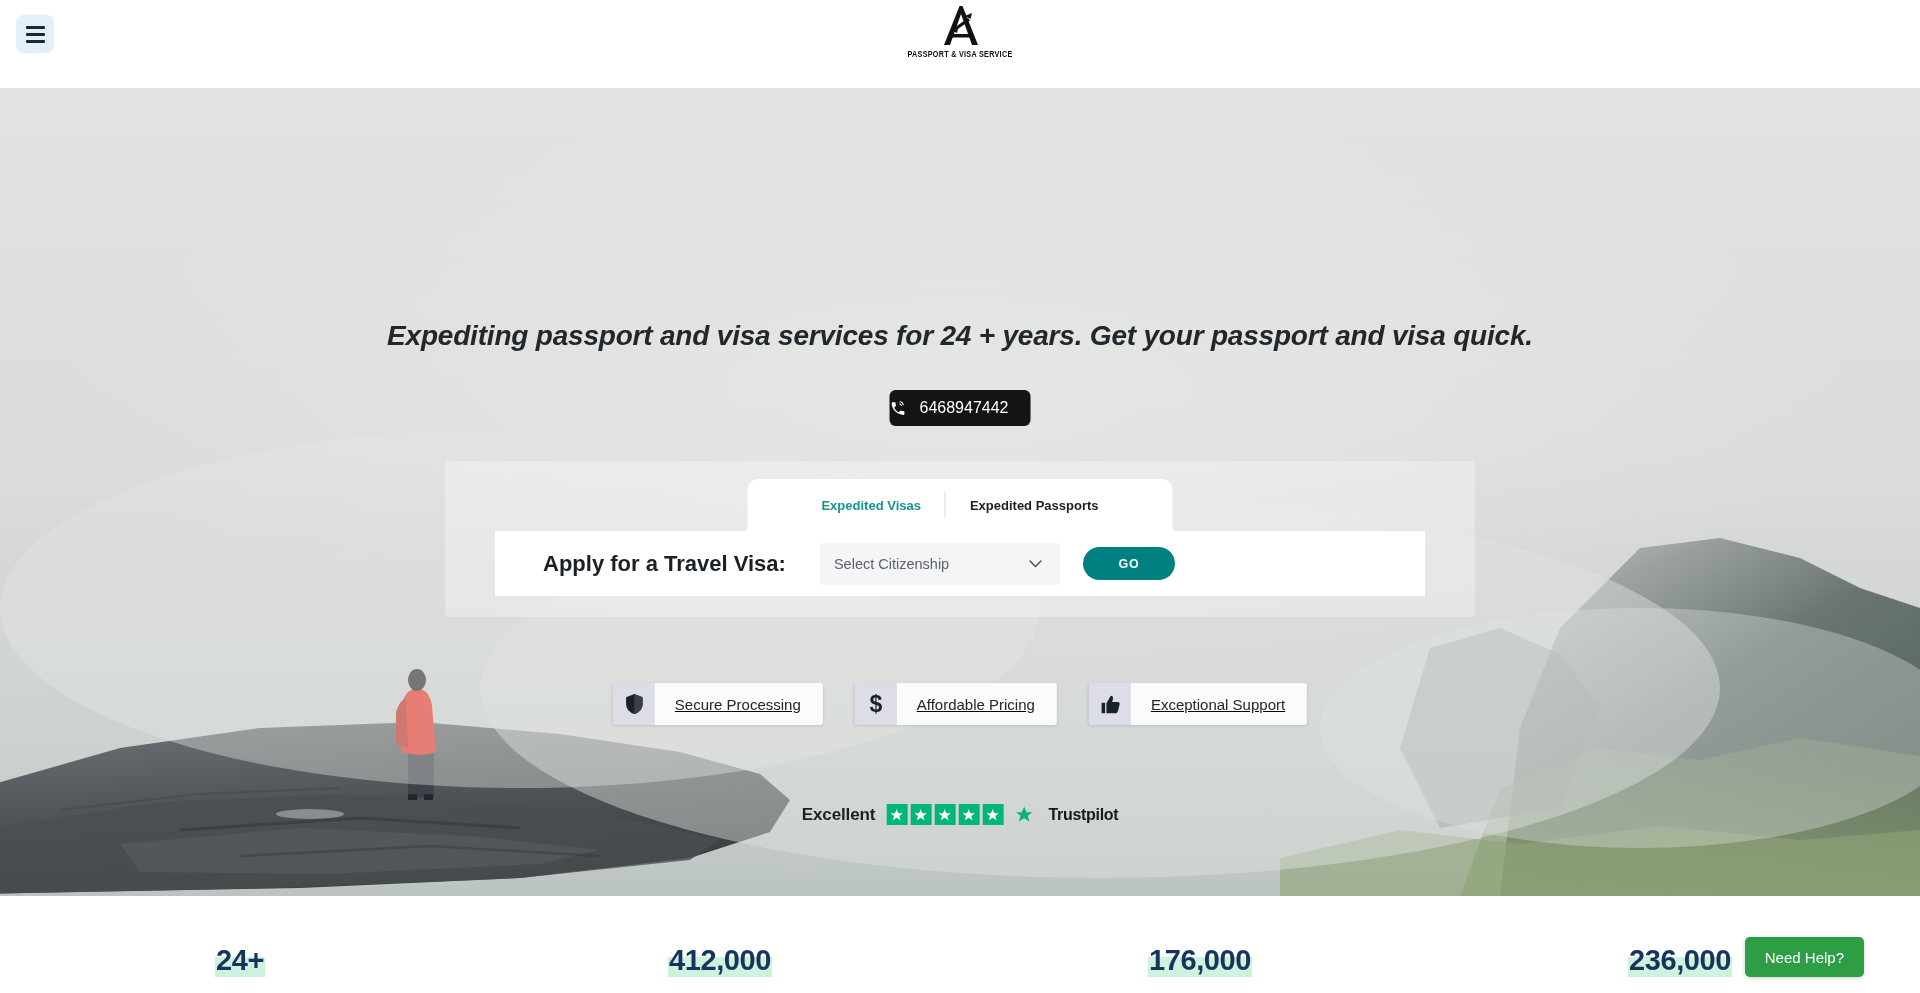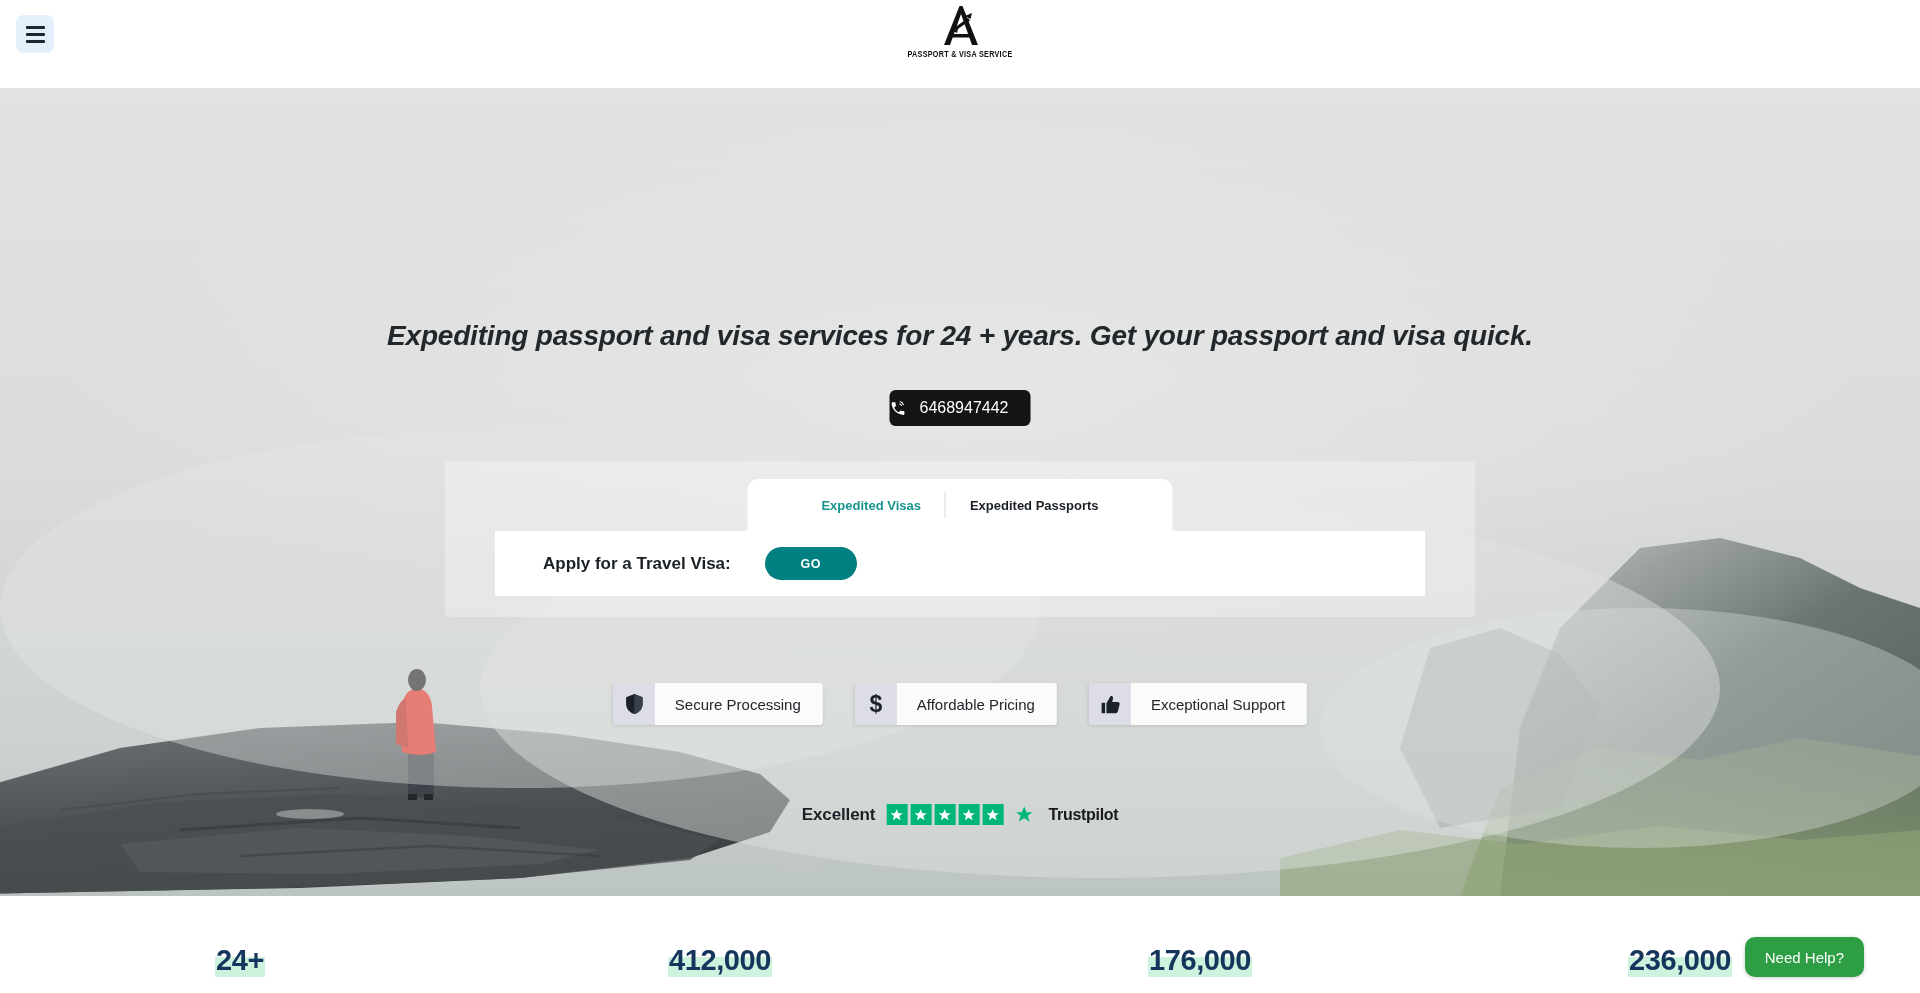--- a/index.html
+++ b/index.html
@@ -175,21 +175,21 @@
     transform: translateX(-50%);
     width: 930px;
     height: 65px;
     background: #ffffff;
     display: flex;
     align-items: center;
     padding: 0 36px 0 48px;
     z-index: 7;
   }
   .apply-label {
-    font-size: 17px;
+    font-size: 22px;
     font-weight: 600;
     color: #1b2026;
     white-space: nowrap;
     margin-right: 34px;
   }
   .select-box {
     position: relative;
     height: 42px;
     background: #f4f5f7;
     border: none;
@@ -237,20 +237,21 @@
   }
   .badge {
     display: flex;
     align-items: center;
     height: 42px;
     background: #fbfbfc;
     border-radius: 3px;
     box-shadow: 0 1px 3px rgba(0,0,0,0.12);
     overflow: hidden;
     cursor: pointer;
+    text-decoration: underline;
   }
   .badge-icon {
     width: 42px;
     height: 42px;
     background: #dcdde6;
     display: flex;
     align-items: center;
     justify-content: center;
     flex: none;
   }
@@ -325,21 +326,21 @@
   
   .need-help {
     position: fixed;
     right: 56px;
     bottom: 16px;
     height: 40px;
     padding: 0 20px;
     background: #2d9e43;
     color: #ffffff;
     border: none;
-    border-radius: 10px;
+    border-radius: 5px;
     font-size: 15px;
     font-family: "Liberation Sans", sans-serif;
     cursor: pointer;
     z-index: 60;
     box-shadow: 0 1px 4px rgba(0,0,0,0.2);
   }
 </style>
 </head>
 <body>
 
@@ -451,20 +452,26 @@
 
     <div class="tabstrip">
       <button class="tab active">Expedited Visas</button>
       <div class="tab-divider"></div>
       <button class="tab inactive">Expedited Passports</button>
     </div>
 
     <div class="searchbar">
       <span class="apply-label">Apply for a Travel Visa:</span>
 
+      <div class="select-box select-citizenship">
+        <span class="sel-text">Select Citizenship</span>
+        <svg class="chev" width="13" height="8" viewBox="0 0 13 8">
+          <path d="M1 1 L6.5 6.5 L12 1" stroke="#43484e" stroke-width="1.4" fill="none" stroke-linecap="round"></path>
+        </svg>
+      </div>
 
 
       <button class="go-btn">GO</button>
     </div>
 
     <div class="badges">
 
       <div class="badge">
         <div class="badge-icon">
           <svg width="19" height="22" viewBox="0 0 20 24">

